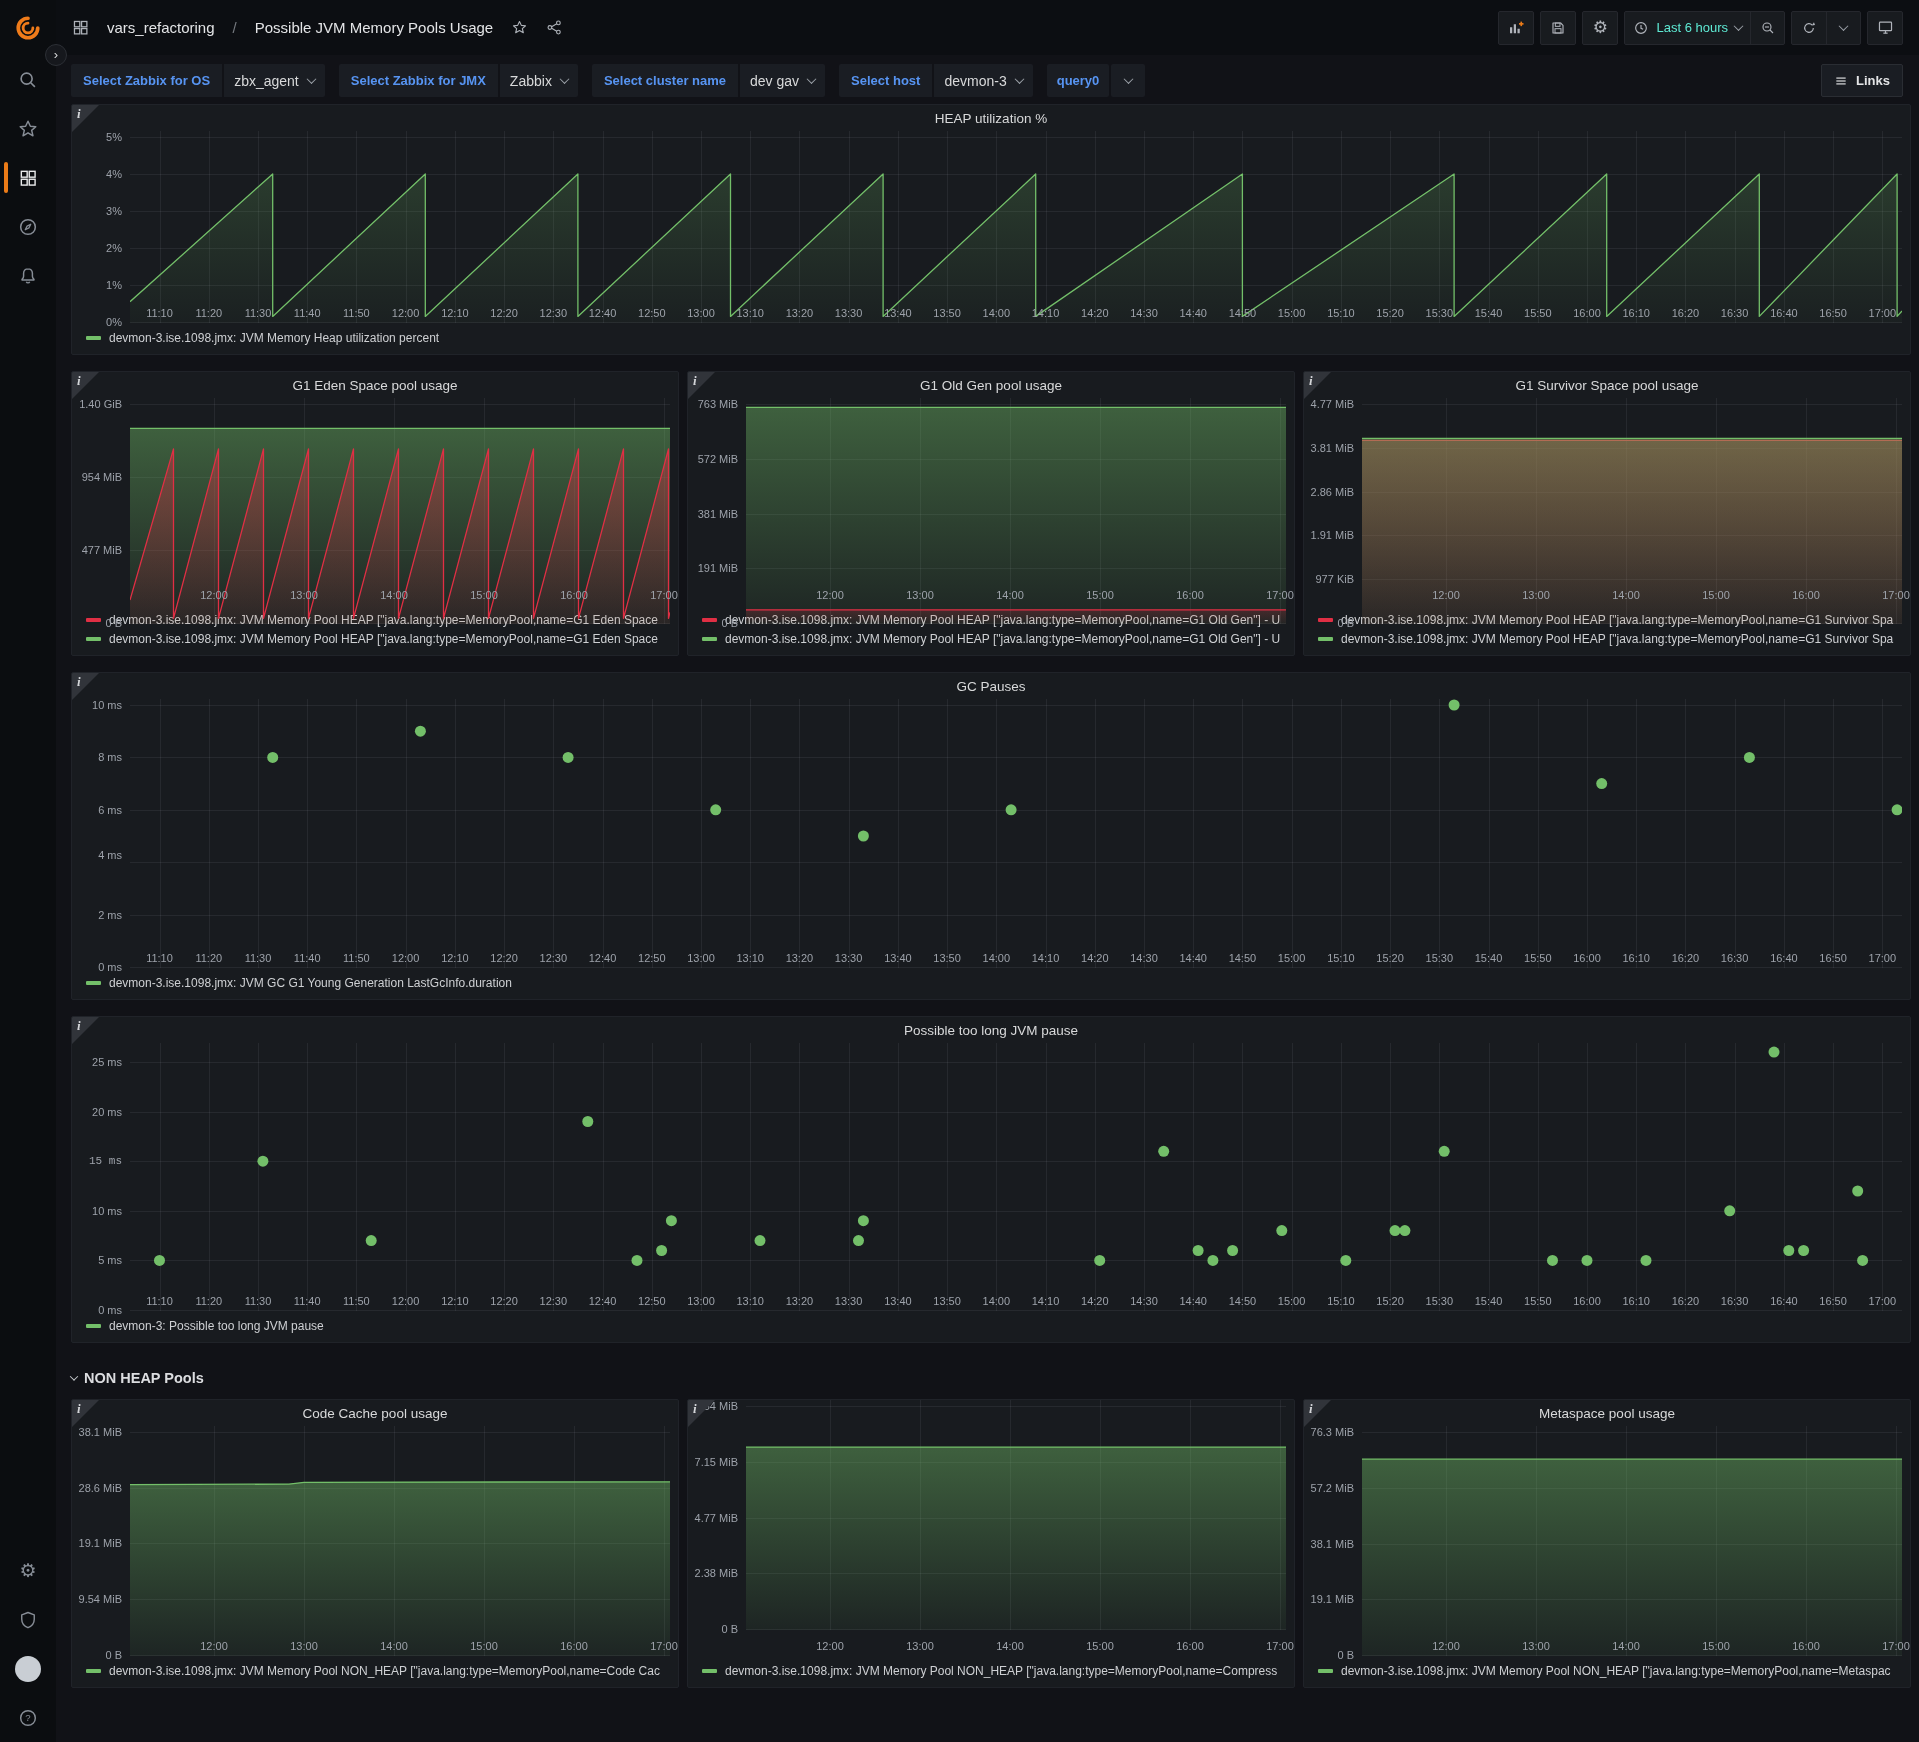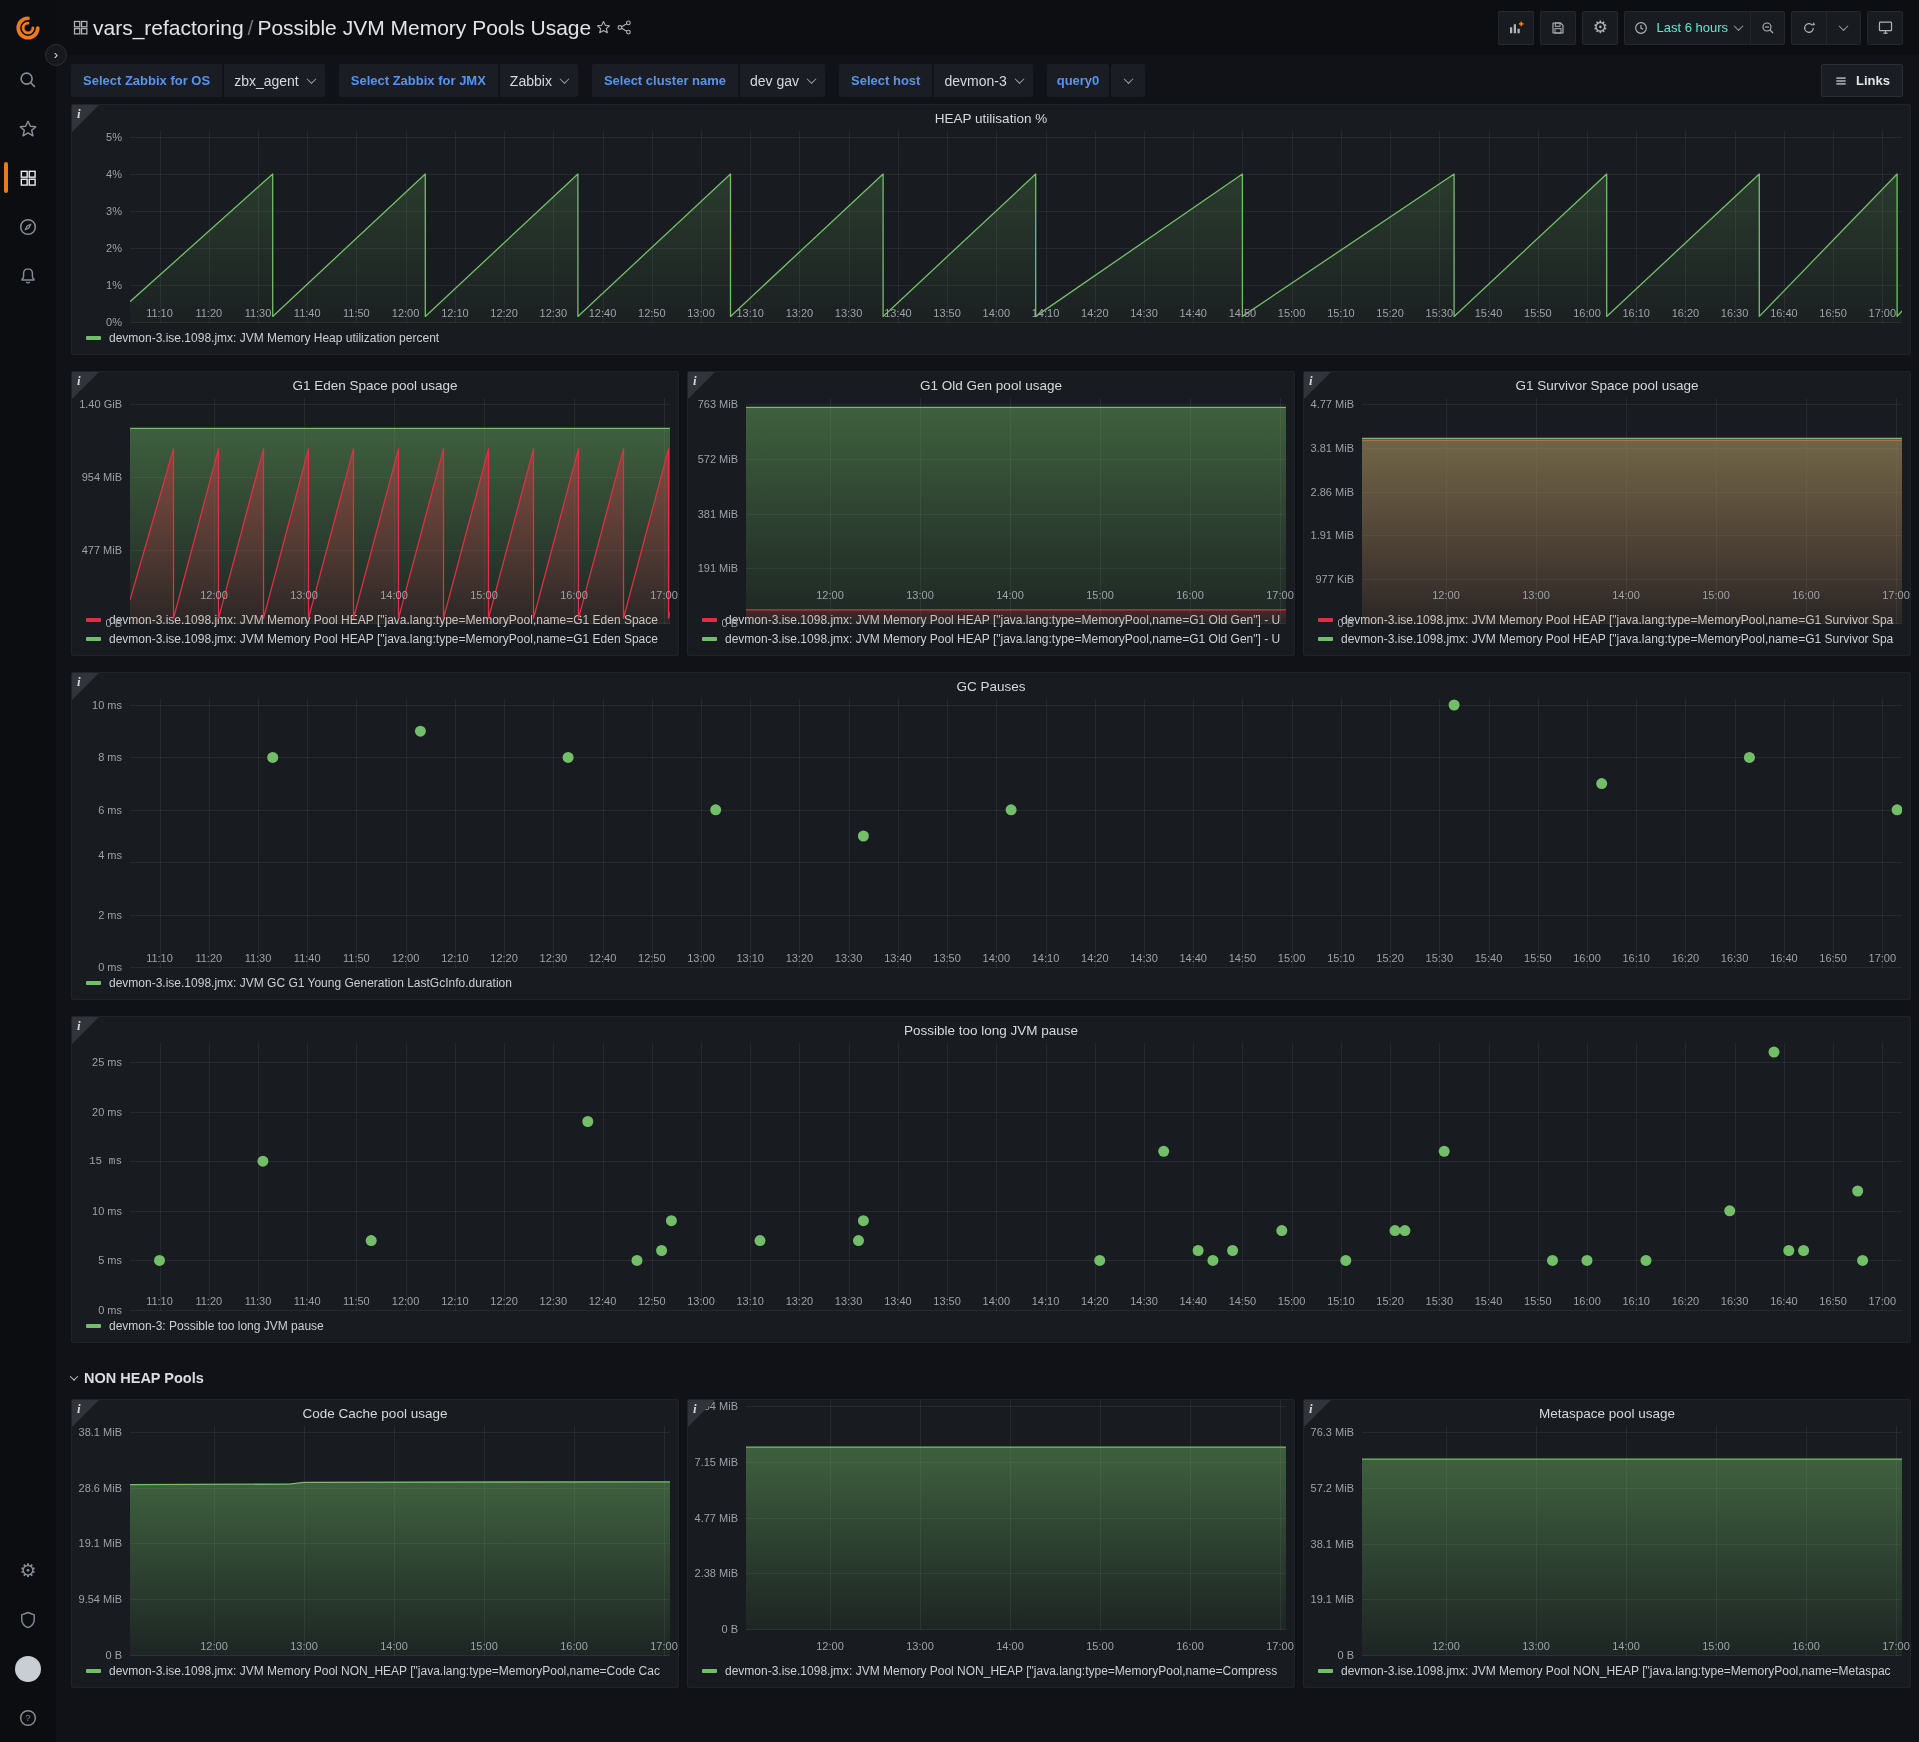--- a/index.html
+++ b/index.html
@@ -17,21 +17,21 @@
     background:#eb7b18; border-radius:2px; }
   .side-spacer { flex:1; }
   .avatar { width:26px; height:26px; border-radius:50%; background:#c9ced4; }
   .expand-btn { position:absolute; left:45px; top:44px; width:22px; height:22px; border-radius:50%;
     background:#16181d; border:1px solid #2c2f35; color:#d8d9da; font-size:13px; line-height:19px;
     text-align:center; z-index:20; cursor:pointer; }
 
   
   .main { margin-left:56px; }
   .navbar { height:55px; background:#0c0e12; display:flex; align-items:center; padding:0 16px; }
-  .crumb { display:flex; align-items:center; gap:4px; font-size:21px; }
+  .crumb { display:flex; align-items:center; gap:18px; font-size:15px; }
   .crumb .sep { color:#75797f; }
   .crumb-app { color:#e3e4e6; }
   .crumb-title { color:#e3e4e6; }
   .crumb-ico { color:#aeb2b9; display:flex; cursor:pointer; }
   .nav-right { margin-left:auto; display:flex; align-items:center; gap:6px; }
   .nav-group { display:flex; background:#181b1f; border:1px solid #25272d; border-radius:2px; }
   .nav-btn { height:32px; min-width:34px; padding:0 8px; display:flex; align-items:center; gap:7px;
     justify-content:center; color:#b0b4bb; cursor:pointer; font-size:13px; }
   .nav-btn + .nav-btn { border-left:1px solid #25272d; }
   .time-label { color:#5eead4; }
@@ -317,21 +317,21 @@
     </div>
   </div>
 
   <div class="dash">
 
 
     <div class="panel" style="height:251px">
       <div class="corner">
           <span class="ci">i</span>
         </div>
-      <div class="panel-header">HEAP utilisation %</div>
+      <div class="panel-header">HEAP utilization %</div>
       <div class="chart">
           <div class="plot-row">
             <div class="ylabels">
               <span class="ytick" style="top: 191px;">0%</span>
               <span class="ytick" style="top: 154px;">1%</span>
               <span class="ytick" style="top: 117px;">2%</span>
               <span class="ytick" style="top: 80px;">3%</span>
               <span class="ytick" style="top: 43px;">4%</span>
               <span class="ytick" style="top: 6px;">5%</span>
             </div>

